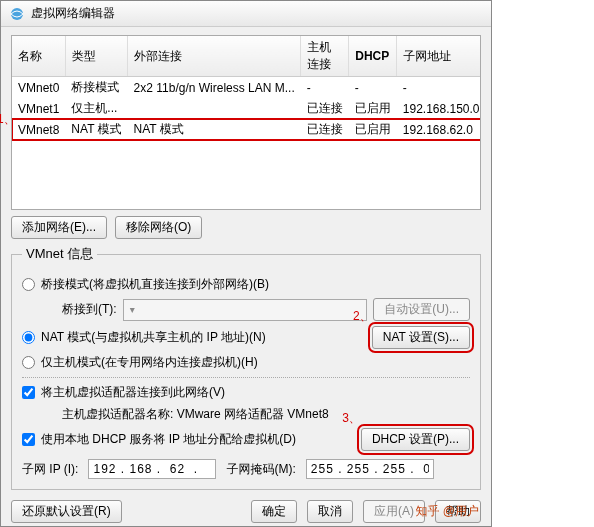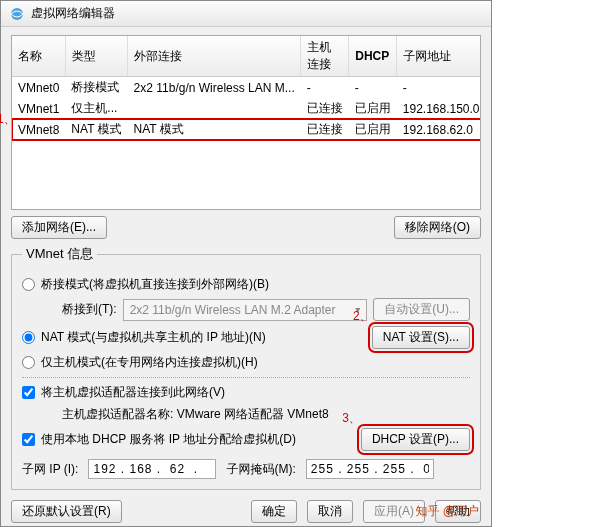--- a/index.html
+++ b/index.html
@@ -71,22 +71,22 @@
 }
 .red-marker {
   position: absolute;
   color: #d40000;
   font-size: 12px;
   font-weight: normal;
 }
 .marker1 { left: -4px; top: 84px; }
 .btnrow {
   display: flex;
-  justify-content: space-between;
-  gap: 23px;
+  justify-content: flex-start;
+  gap: 8px;
 }
 button, .btn {
   font-family: inherit;
   font-size: 12px;
   padding: 2px 10px;
   background: linear-gradient(#fdfdfd,#e5e5e5);
   border: 1px solid #999;
   border-radius: 3px;
   cursor: pointer;
   min-height: 22px;
@@ -230,21 +230,20 @@
     <fieldset>
       <legend>VMnet 信息</legend>
 
       <div class="form-row">
         <input type="radio" class="radio" name="mode" style="">
         <label>桥接模式(将虚拟机直接连接到外部网络)(B)</label>
       </div>
       <div class="form-row indent">
         <label>桥接到(T):</label>
         <div class="select">
-          <span>2x2 11b/g/n Wireless LAN M.2 Adapter</span>
           <span class="arrow">▾</span>
         </div>
         <button class="disabled" disabled="">自动设置(U)...</button>
       </div>
 
       <div class="form-row" style="justify-content:space-between">
         <div style="display:flex;align-items:center;gap:6px">
           <input type="radio" class="radio" name="mode" checked="" style="">
           <label>NAT 模式(与虚拟机共享主机的 IP 地址)(N)</label>
         </div>

